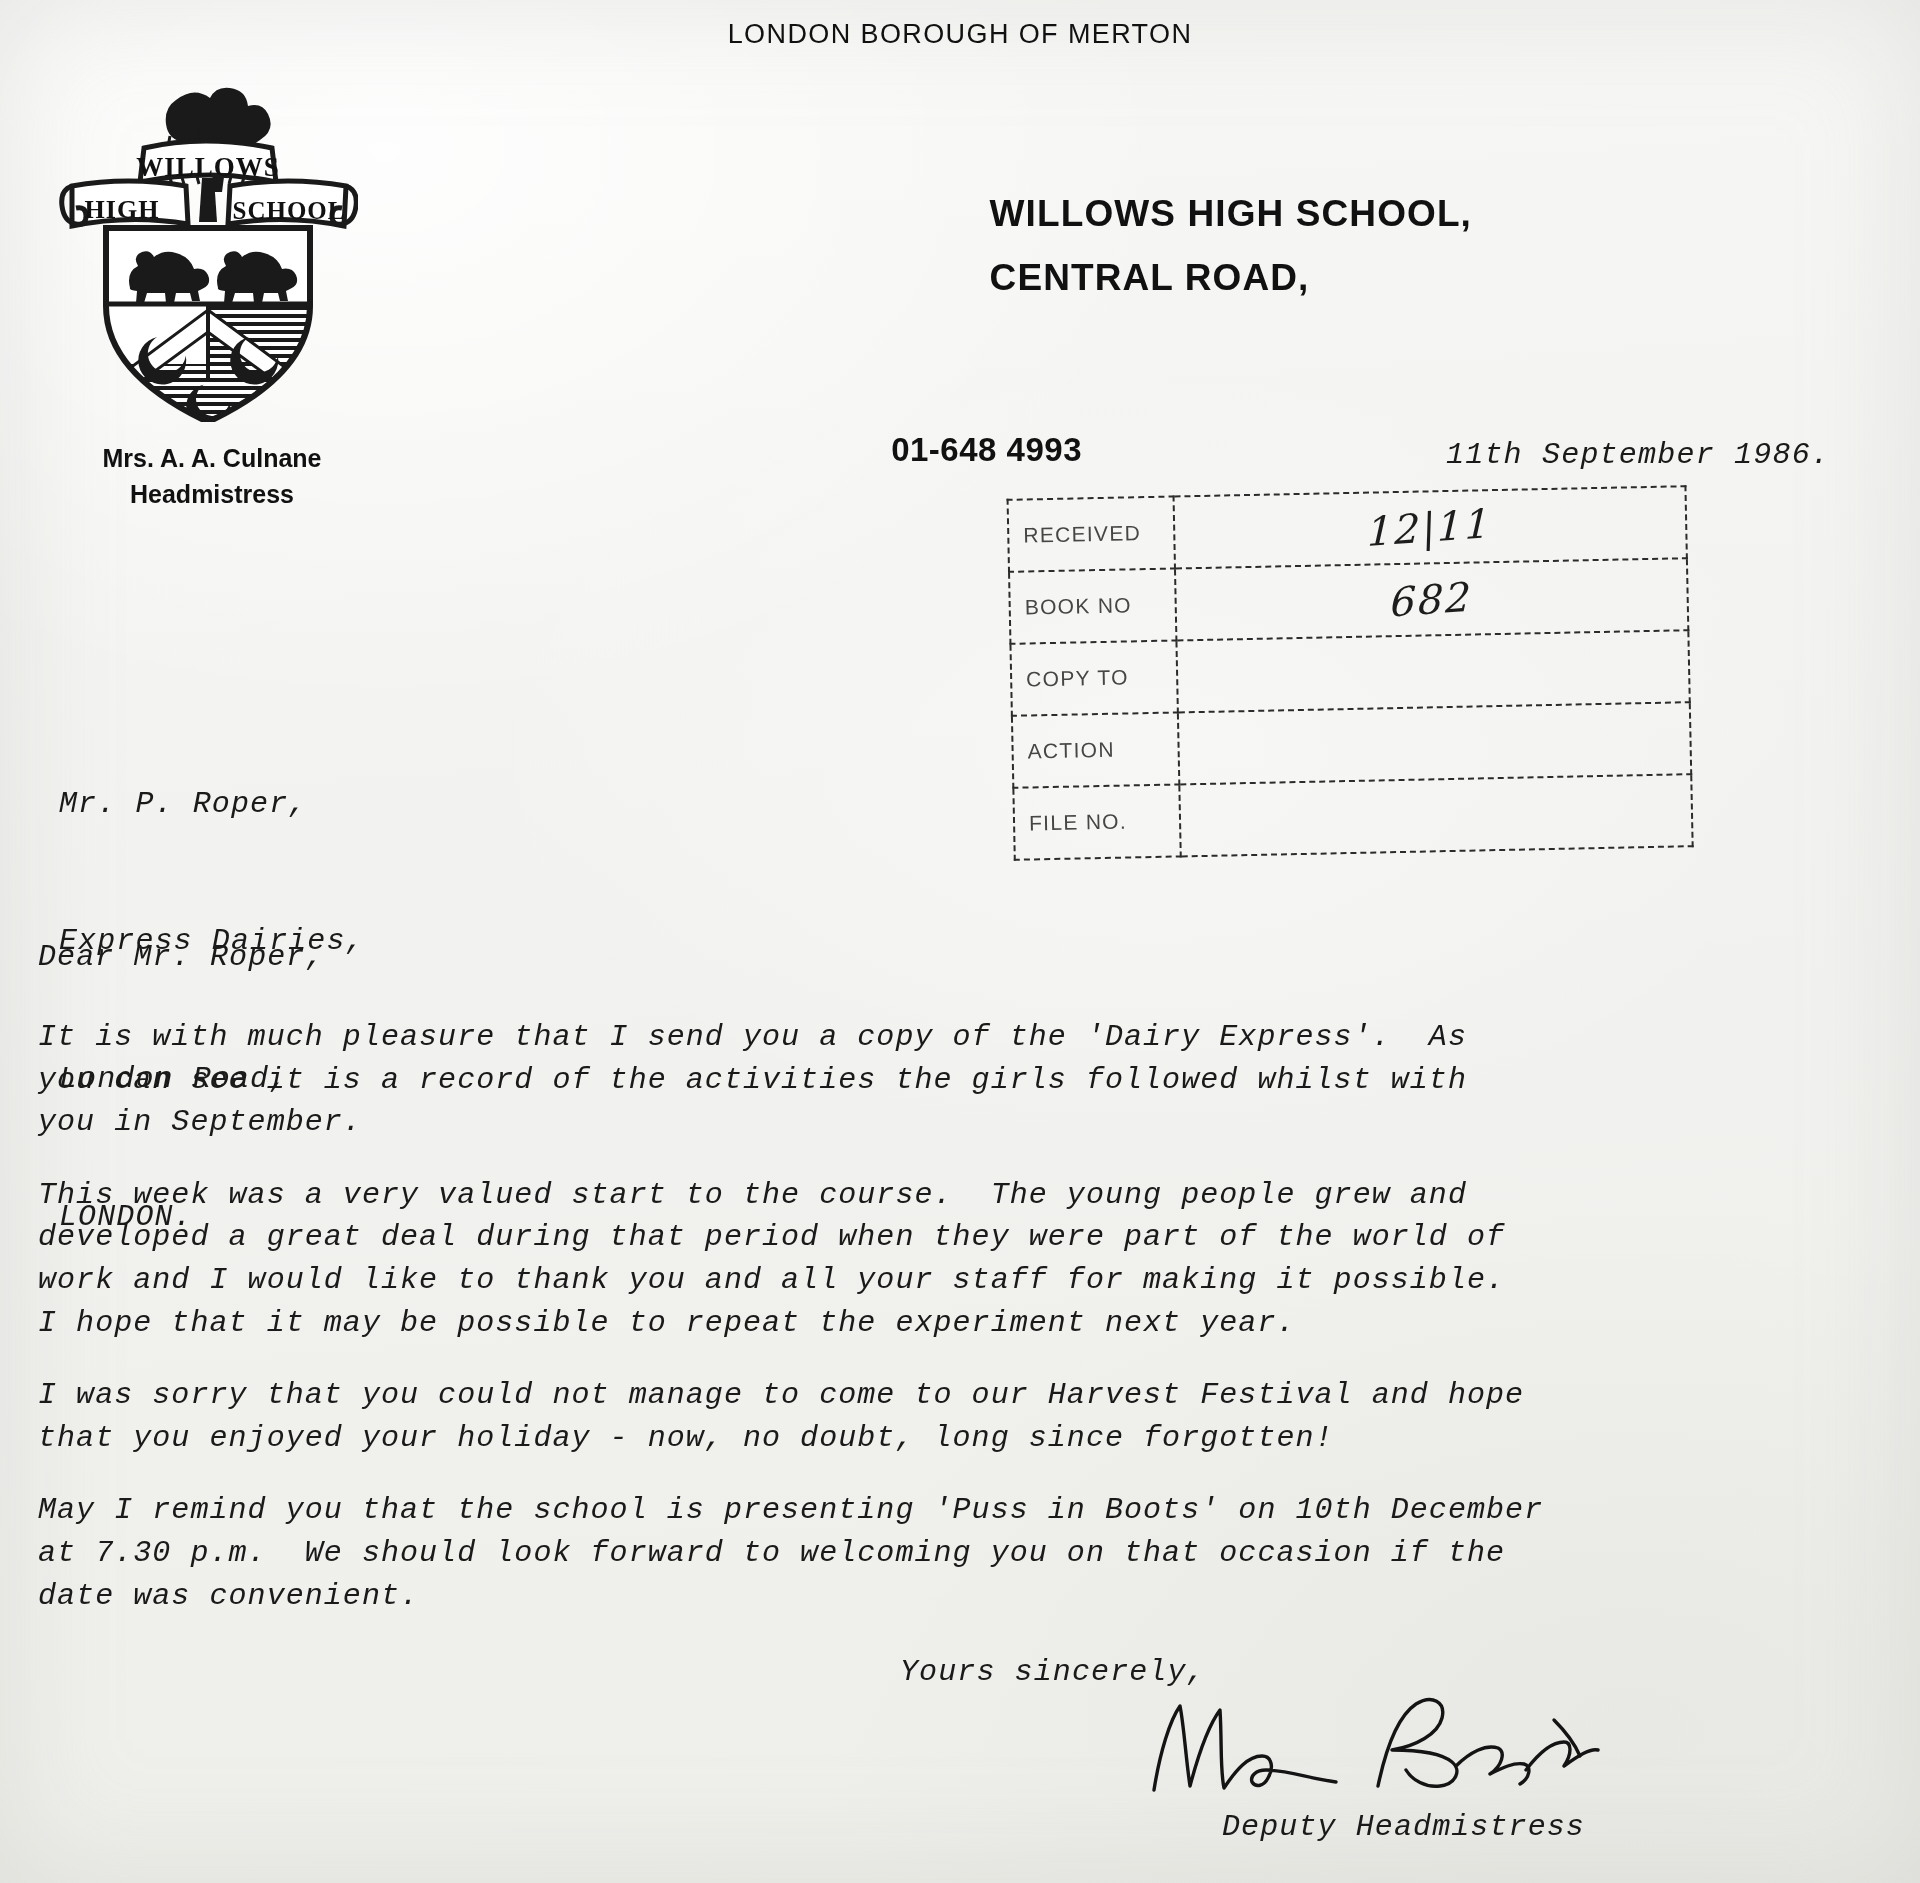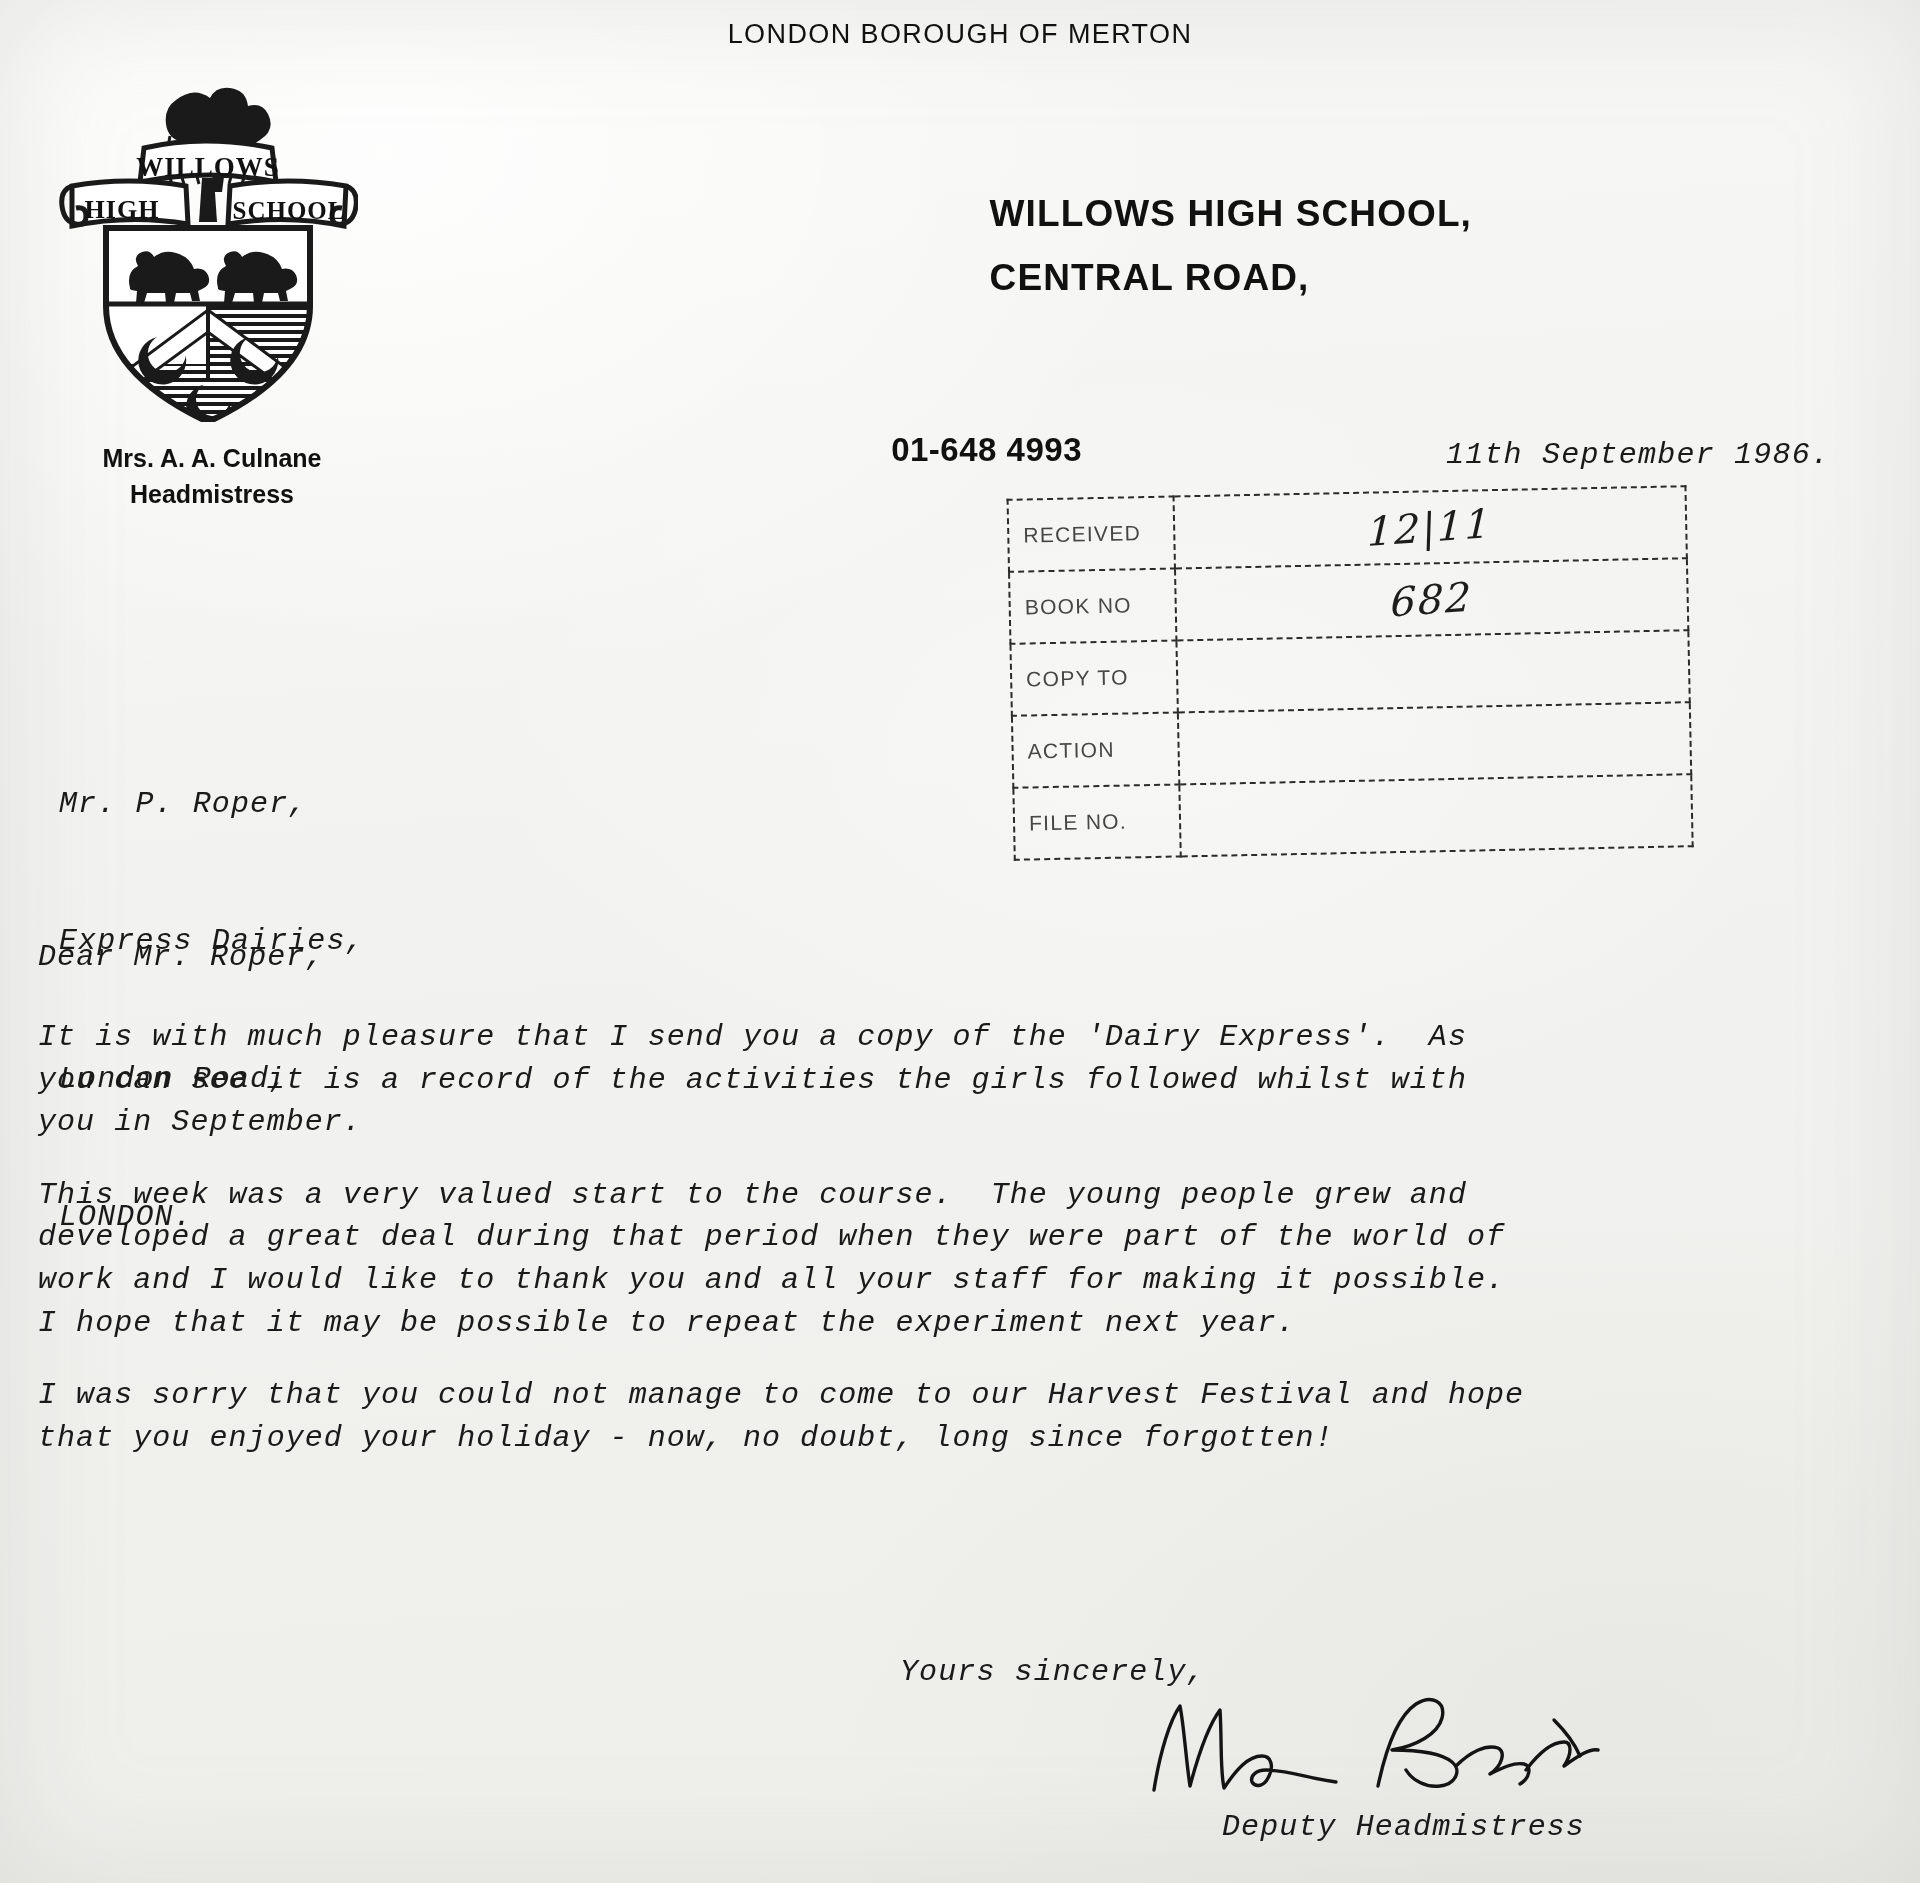--- a/index.html
+++ b/index.html
@@ -358,20 +358,23 @@
   <div class="body-text">
     <p>It is with much pleasure that I send you a copy of the 'Dairy Express'.  As
 you can see it is a record of the activities the girls followed whilst with
 you in September.</p>
     <p>This week was a very valued start to the course.  The young people grew and
 developed a great deal during that period when they were part of the world of
 work and I would like to thank you and all your staff for making it possible.
 I hope that it may be possible to repeat the experiment next year.</p>
     <p>I was sorry that you could not manage to come to our Harvest Festival and hope
 that you enjoyed your holiday - now, no doubt, long since forgotten!</p>
+    <p>May I remind you that the school is presenting 'Puss in Boots' on 10th December
+at 7.30 p.m.  We should look forward to welcoming you on that occasion if the
+date was convenient.</p>
   </div>
 
   <div class="closing">Yours sincerely,</div>
 
   <div class="signature">
     <svg viewBox="0 0 470 120" xmlns="http://www.w3.org/2000/svg">
       <g fill="none" stroke="#141414" stroke-width="3.4" stroke-linecap="round" stroke-linejoin="round">
         <path d="M14 100 C20 62 30 30 40 16 C44 36 46 70 50 96 C58 66 68 36 80 20 C82 52 80 80 84 98 C96 80 108 66 122 66 C132 66 134 78 128 88 C124 96 116 98 112 92 C110 86 116 80 126 80 C146 80 168 88 196 92"></path>
         <path d="M238 96 C246 58 258 26 276 14 C292 4 306 12 302 28 C298 44 276 56 252 60 C276 60 300 62 312 72 C322 80 316 94 300 96 C286 98 272 90 266 80"></path>
         <path d="M316 76 C330 62 346 54 358 58 C366 62 362 76 350 84 C362 78 374 72 384 74 C392 76 390 88 380 94"></path>

